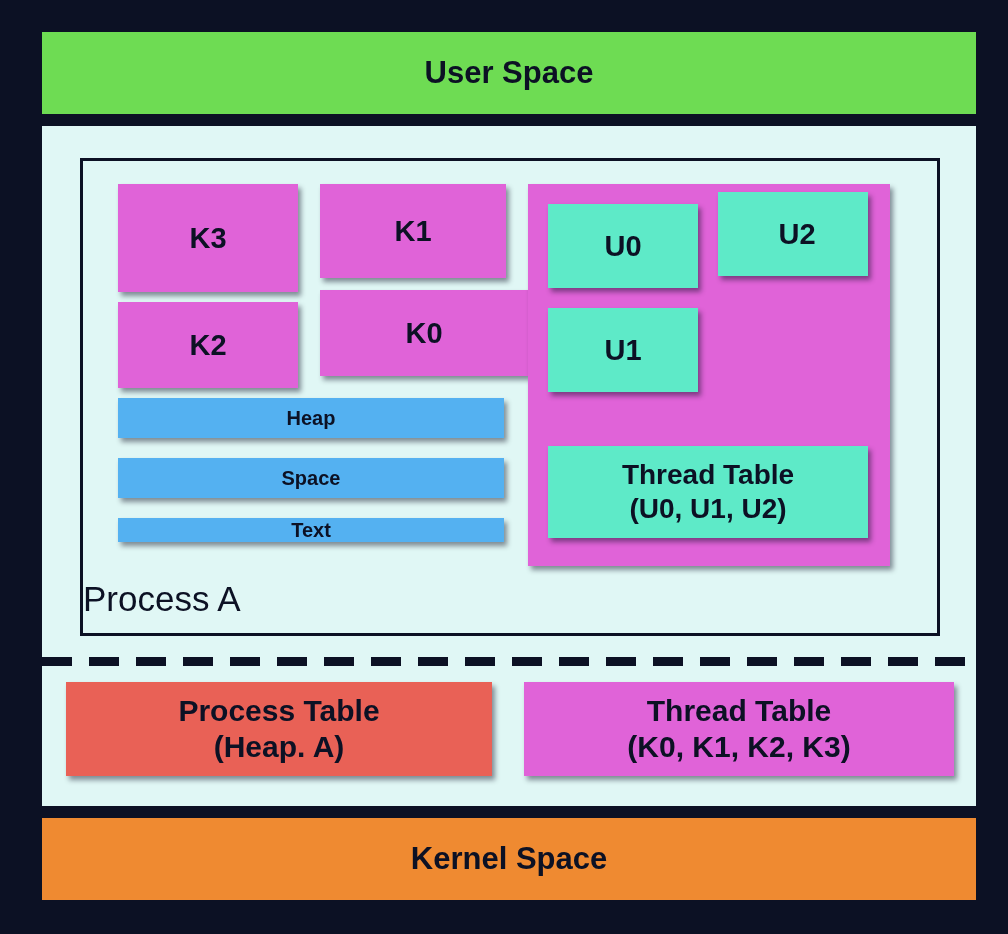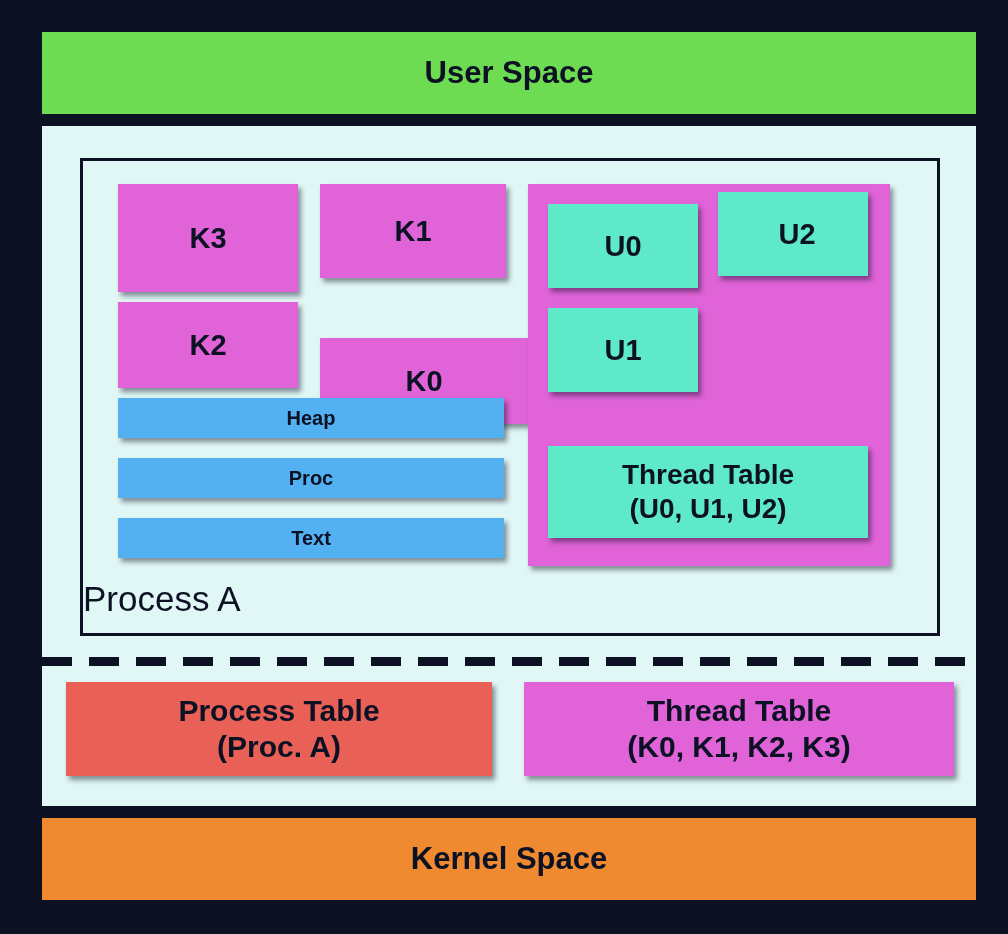--- a/index.html
+++ b/index.html
@@ -86,21 +86,21 @@
 
       <div class="box kthread shadow" style="left:35px; top:23px; width:180px; height:108px;">
         <span>K3</span>
       </div>
       <div class="box kthread shadow" style="left:237px; top:23px; width:186px; height:94px;">
         <span>K1</span>
       </div>
       <div class="box kthread shadow" style="left:35px; top:129px; width:180px; height:86px;margin-top:12px;">
         <span>K2</span>
       </div>
-      <div class="box kthread shadow" style="left:237px; top:129px; width:208px; height:86px;margin-top:48px;">
+      <div class="box kthread shadow" style="left:237px; top:129px; width:208px; height:86px;">
         <span>K0</span>
       </div>
 
       <div class="box big-magenta shadow" style="left:445px; top:23px; width:362px; height:382px;">
         <div class="box uthread shadow" style="left:20px; top:20px; width:150px; height:84px;">
           <span>U0</span>
         </div>
         <div class="box uthread shadow" style="left:190px; top:8px; width:150px; height:84px;padding-left:8px;">
           <span>U2</span>
         </div>
@@ -110,34 +110,34 @@
         <div class="box tbl user shadow" style="left:20px; top:262px; width:320px; height:92px;">
           <span>Thread Table</span>
           <span>(U0, U1, U2)</span>
         </div>
       </div>
 
       <div class="box segment shadow" style="left:35px; top:237px; width:386px; height:40px;">
         <span>Heap</span>
       </div>
       <div class="box segment shadow" style="left:35px; top:297px; width:386px; height:40px;">
-        <span>Proc</span>
+        <span>Space</span>
       </div>
-      <div class="box segment shadow" style="left:35px; top:357px; width:386px; height:40px;">
+      <div class="box segment shadow" style="left:35px; top:357px; width:386px; height:24px;">
         <span>Text</span>
       </div>
 
       <div class="process-label">Process A</div>
     </div>
 
     <div class="boundary"></div>
 
     <div class="box tbl proc shadow" style="left:24px; top:556px; width:426px; height:94px;">
       <span>Process Table</span>
-      <span>(Proc. A)</span>
+      <span>(Heap. A)</span>
     </div>
     <div class="box tbl kern shadow" style="left:482px; top:556px; width:430px; height:94px;">
       <span>Thread Table</span>
       <span>(K0, K1, K2, K3)</span>
     </div>
   </div>
 
   <div class="box banner kernel" style="left:42px; top:818px; width:934px; height:82px;">
     <span>Kernel Space</span>
   </div>

